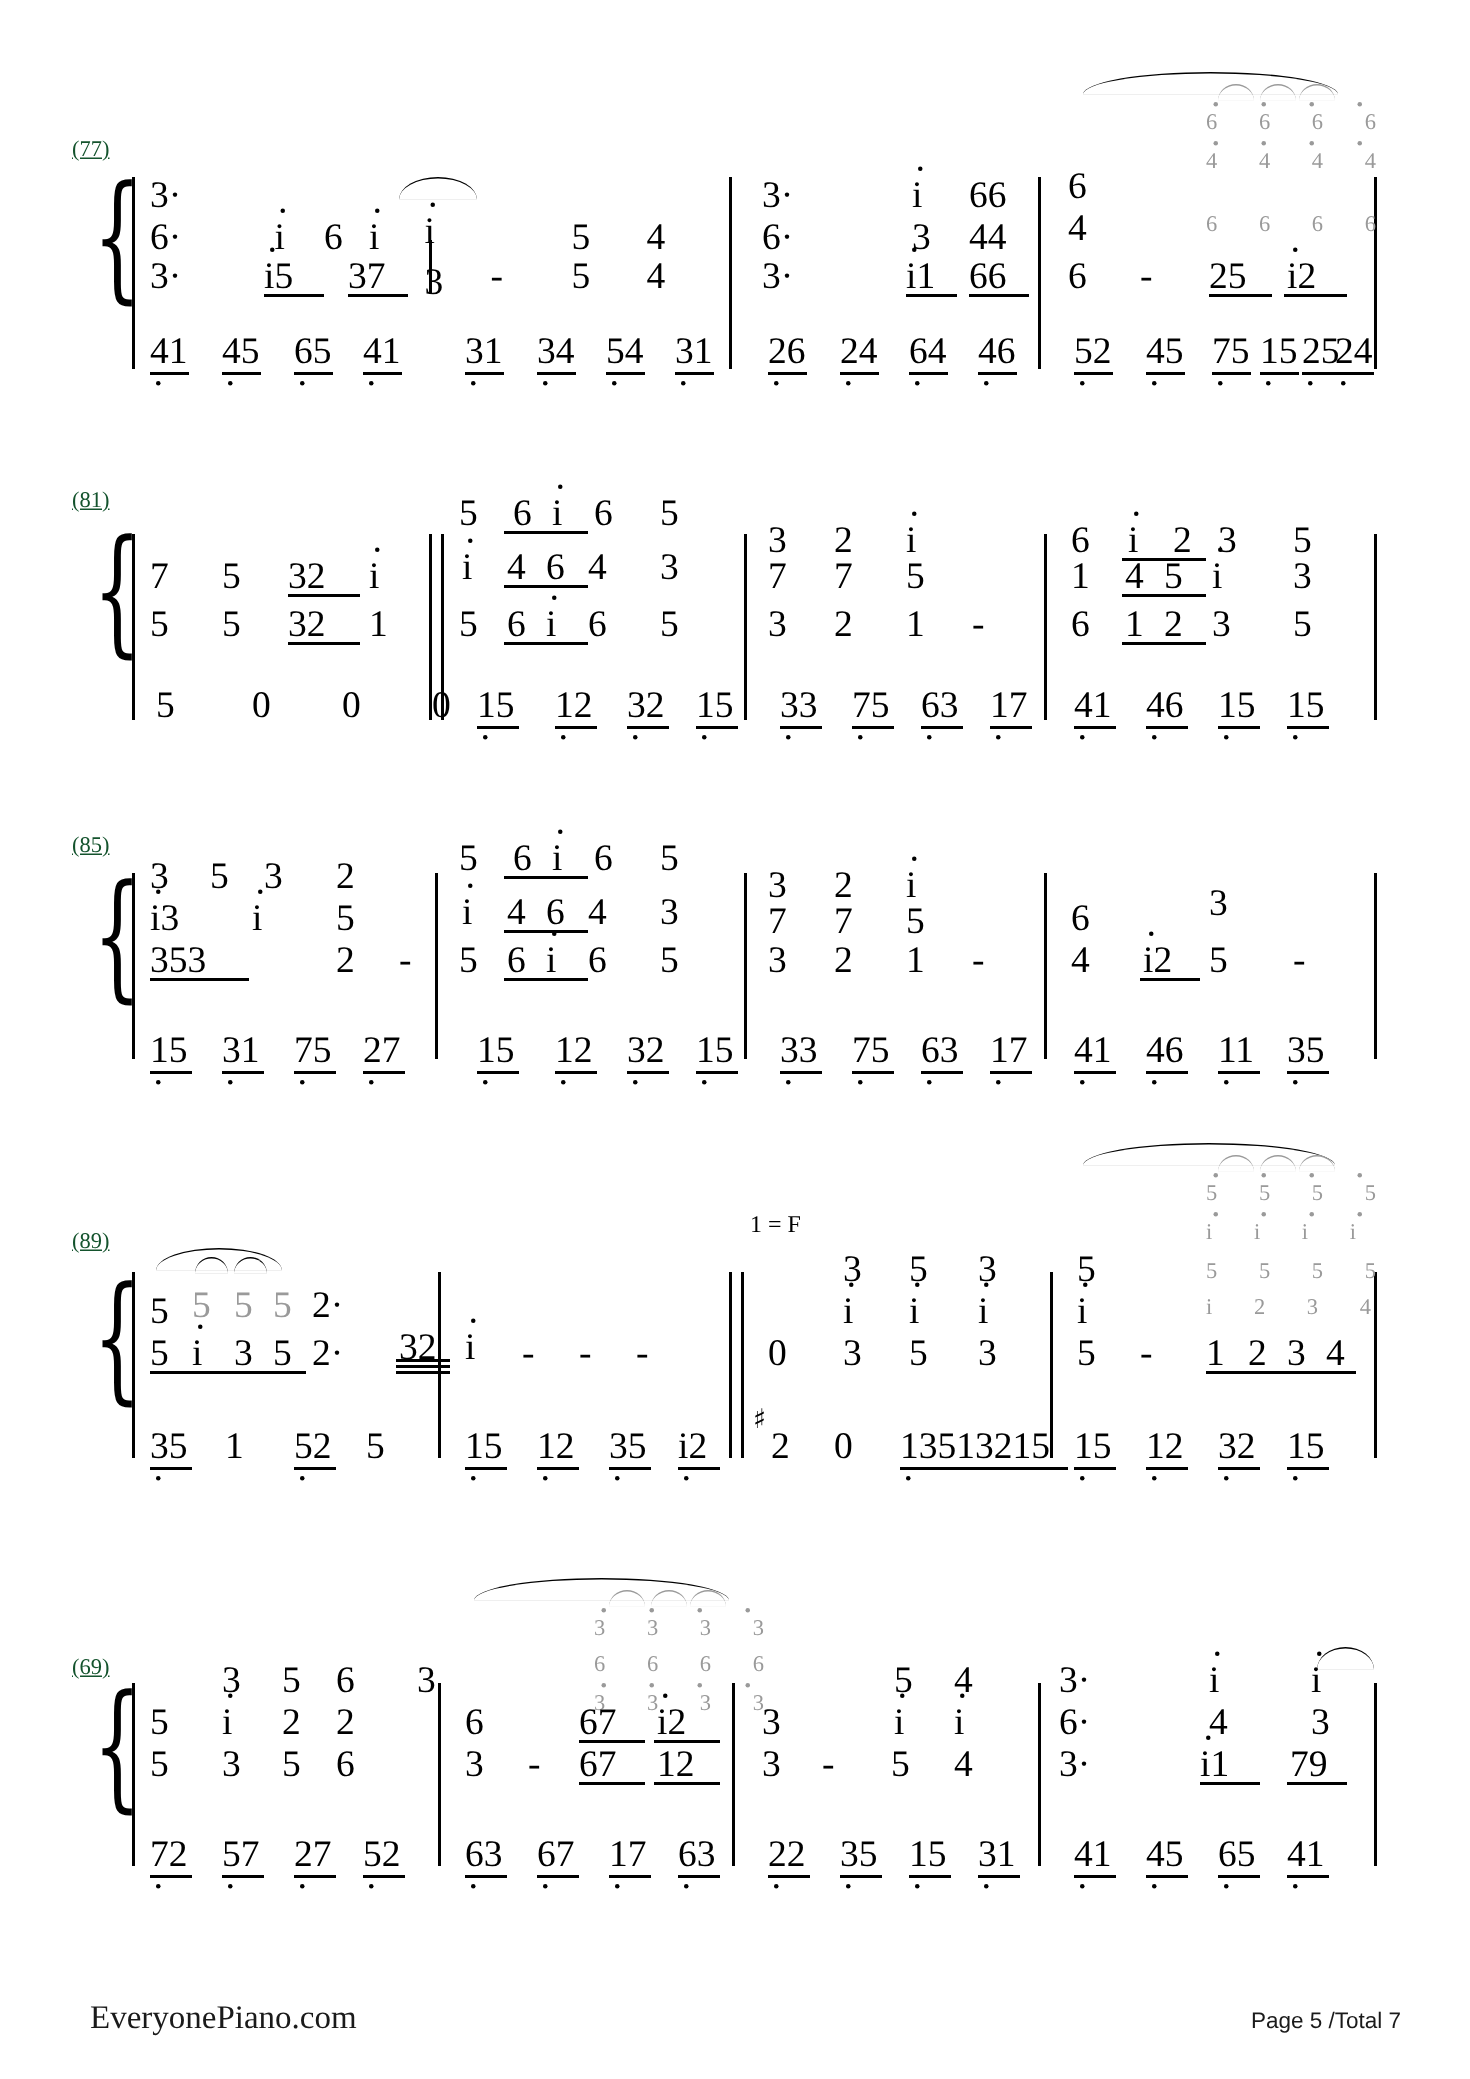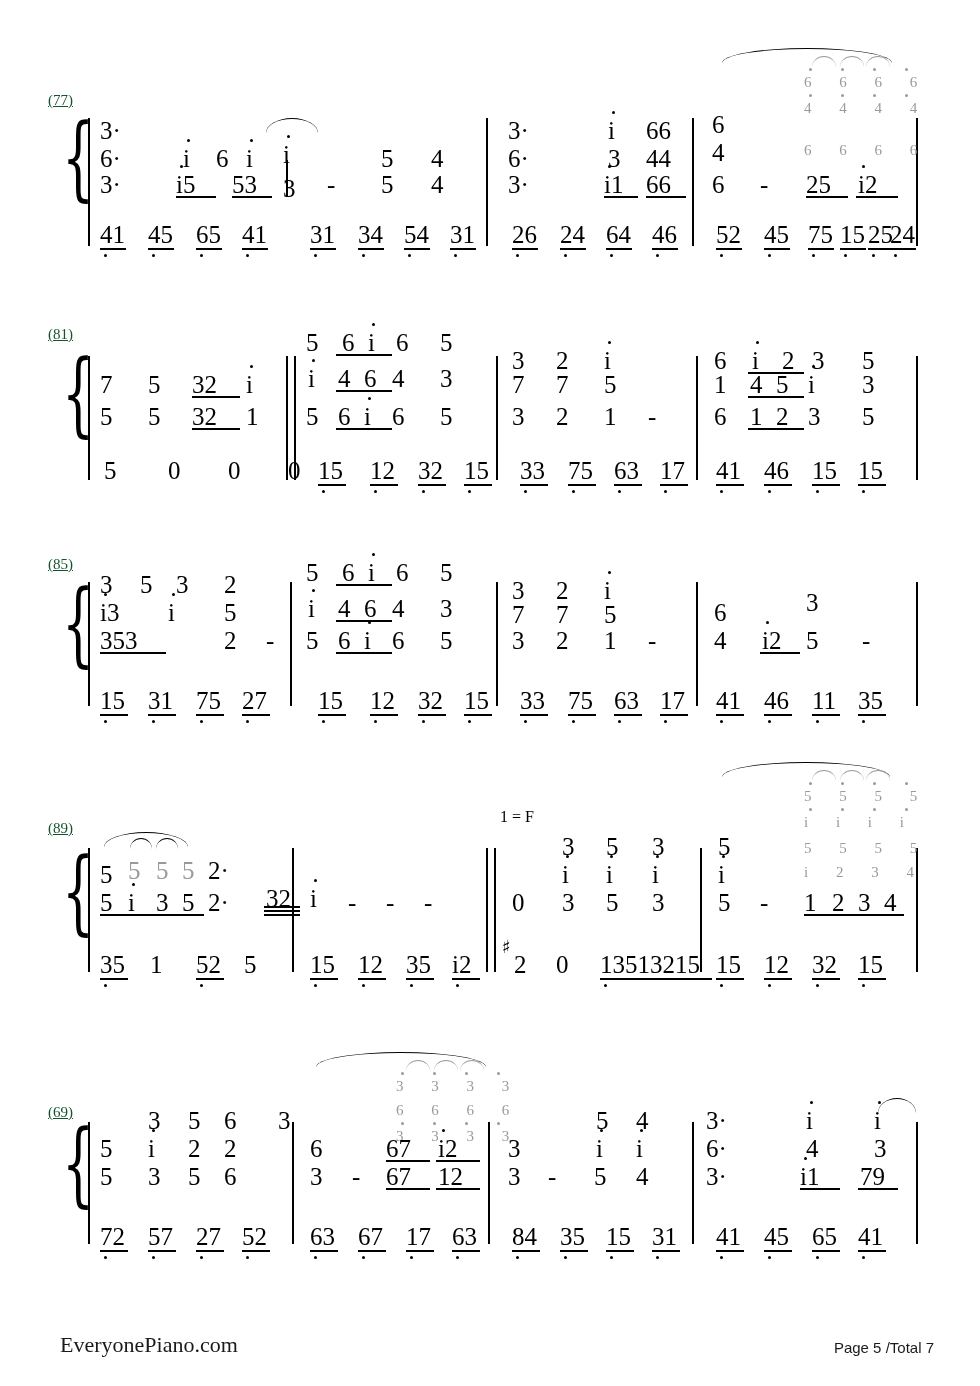--- a/index.html
+++ b/index.html
@@ -175,21 +175,21 @@
 
     <div id="s1-treble">
         <div class="nt treble" style="left: 100px; top: 118px;">3·</div>
         <div class="nt treble" style="left: 100px; top: 146px;">6·</div>
         <div class="nt treble" style="left: 100px; top: 172px;">3·</div>
         <div class="nt treble" style="left: 183px; top: 146px;">i</div>
         <div class="nt treble" style="left: 216px; top: 146px;">6</div>
         <div class="nt treble" style="left: 246px; top: 146px;">i</div>
         <div class="nt treble" style="left: 283px; top: 142px;">i</div>
         <div class="nt treble" style="left: 176px; top: 172px;">i5</div>
-        <div class="nt treble" style="left: 232px; top: 172px;">53</div>
+        <div class="nt treble" style="left: 232px; top: 172px;">37</div>
         <div class="nt treble" style="left: 283px; top: 176px;">3</div>
         <div class="nt treble" style="left: 327px; top: 172px;">-</div>
         <div class="nt treble" style="left: 381px; top: 172px;">5</div>
         <div class="nt treble" style="left: 431px; top: 172px;">4</div>
         <div class="nt treble" style="left: 381px; top: 146px;">5</div>
         <div class="nt treble" style="left: 431px; top: 146px;">4</div>
         <div class="nt treble" style="left: 508px; top: 118px;">3·</div>
         <div class="nt treble" style="left: 508px; top: 146px;">6·</div>
         <div class="nt treble" style="left: 508px; top: 172px;">3·</div>
         <div class="nt treble" style="left: 608px; top: 118px;">i</div>
@@ -728,21 +728,21 @@
         <div class="dot" style="left: 314px; top: 1256px;"></div>
         <div class="nt bass" style="left: 358px; top: 1224px;">67</div>
         <div class="ul" style="left: 358px; top: 1250px; width: 28px;"></div>
         <div class="dot" style="left: 362px; top: 1256px;"></div>
         <div class="nt bass" style="left: 406px; top: 1224px;">17</div>
         <div class="ul" style="left: 406px; top: 1250px; width: 28px;"></div>
         <div class="dot" style="left: 410px; top: 1256px;"></div>
         <div class="nt bass" style="left: 452px; top: 1224px;">63</div>
         <div class="ul" style="left: 452px; top: 1250px; width: 28px;"></div>
         <div class="dot" style="left: 456px; top: 1256px;"></div>
-        <div class="nt bass" style="left: 512px; top: 1224px;">84</div>
+        <div class="nt bass" style="left: 512px; top: 1224px;">22</div>
         <div class="ul" style="left: 512px; top: 1250px; width: 28px;"></div>
         <div class="dot" style="left: 516px; top: 1256px;"></div>
         <div class="nt bass" style="left: 560px; top: 1224px;">35</div>
         <div class="ul" style="left: 560px; top: 1250px; width: 28px;"></div>
         <div class="dot" style="left: 564px; top: 1256px;"></div>
         <div class="nt bass" style="left: 606px; top: 1224px;">15</div>
         <div class="ul" style="left: 606px; top: 1250px; width: 28px;"></div>
         <div class="dot" style="left: 610px; top: 1256px;"></div>
         <div class="nt bass" style="left: 652px; top: 1224px;">31</div>
         <div class="ul" style="left: 652px; top: 1250px; width: 28px;"></div>

